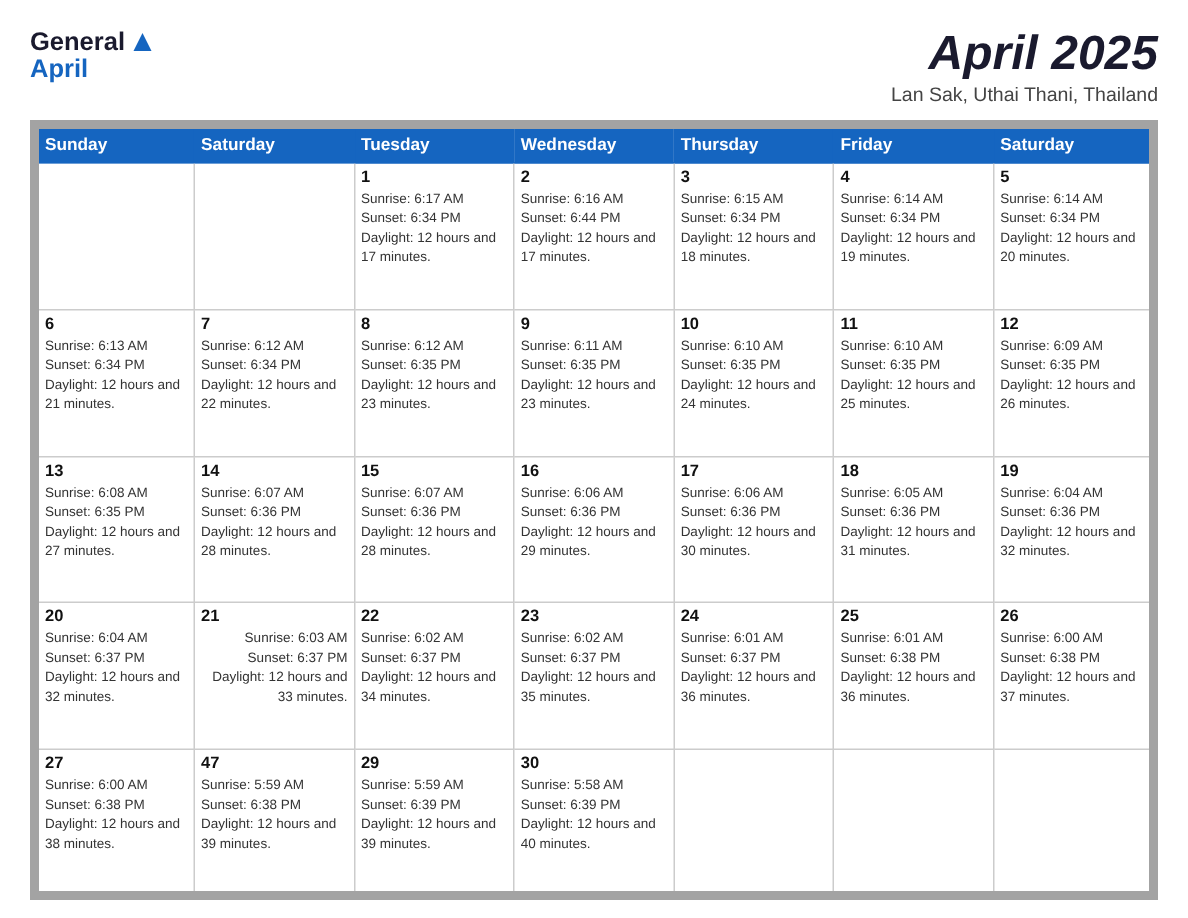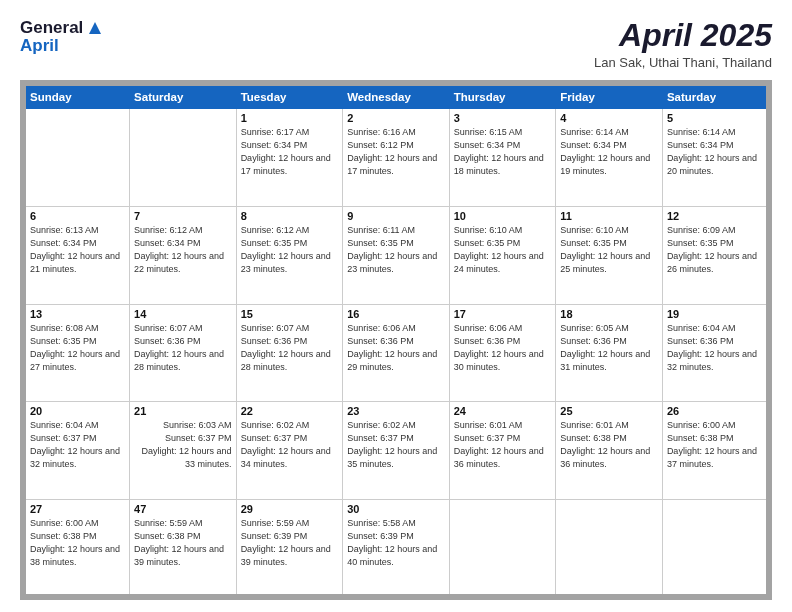--- a/index.html
+++ b/index.html
@@ -120,21 +120,21 @@
           <td class="empty"></td>
           <td>
             <span class="day-num">1</span>
             <div class="day-info" style="white-space: pre-line;">Sunrise: 6:17 AM
 Sunset: 6:34 PM
 Daylight: 12 hours and 17 minutes.</div>
           </td>
           <td>
             <span class="day-num">2</span>
             <div class="day-info" style="white-space: pre-line;">Sunrise: 6:16 AM
-Sunset: 6:12 PM
+Sunset: 6:44 PM
 Daylight: 12 hours and 17 minutes.</div>
           </td>
           <td>
             <span class="day-num">3</span>
             <div class="day-info" style="white-space: pre-line;">Sunrise: 6:15 AM
 Sunset: 6:34 PM
 Daylight: 12 hours and 18 minutes.</div>
           </td>
           <td>
             <span class="day-num">4</span>

